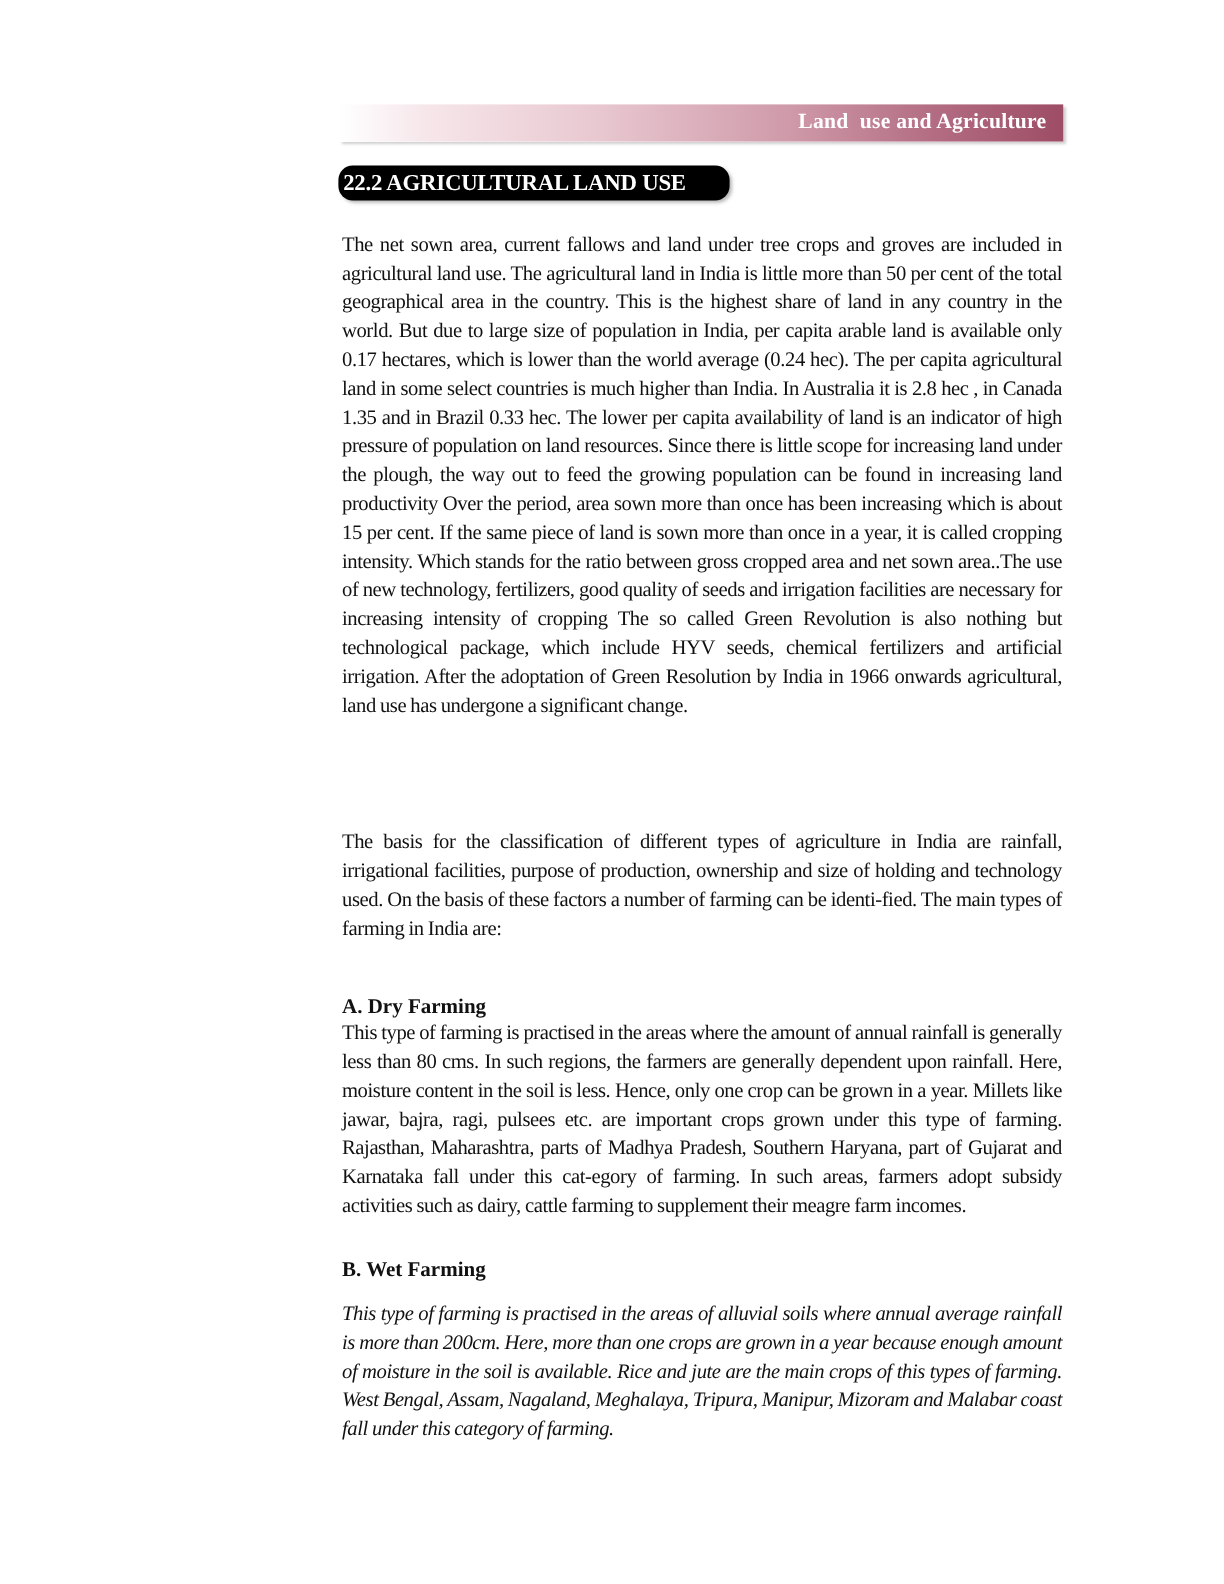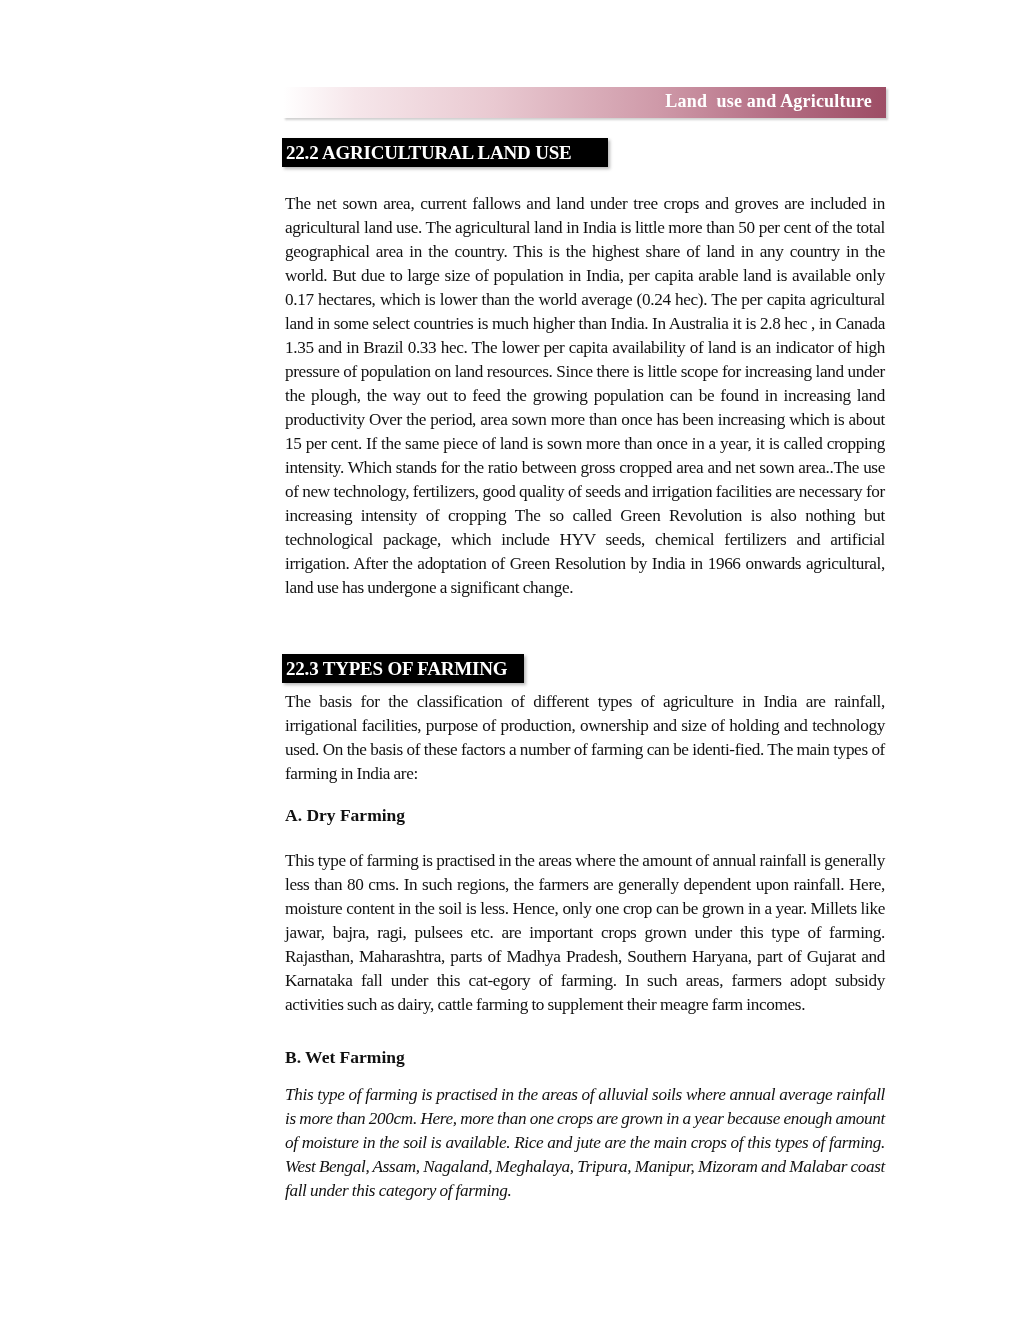--- a/index.html
+++ b/index.html
@@ -49,20 +49,21 @@
     background: #000000;
     color: #ffffff;
     font-family: "Liberation Serif", "DejaVu Serif", serif;
     font-weight: bold;
     font-size: 19px;
     line-height: 29px;
     padding: 0 6px 0 4px;
     box-shadow: 2px 2px 3px rgba(100,100,100,0.45);
     white-space: nowrap;
     letter-spacing: -0.2px;
+    border-radius: 12px;
   }
   #heading-1 { top: 138px; width: 316px; }
   #heading-2 { top: 654px; width: 232px; }
 
   .para {
     position: absolute;
     left: 285px;
     width: 600px;
     margin: 0;
     font-size: 17.2px;
@@ -79,37 +80,36 @@
 
   .subheading {
     position: absolute;
     left: 285px;
     font-family: "Liberation Serif", "DejaVu Serif", serif;
     font-weight: bold;
     font-size: 17.5px;
     line-height: 24px;
     margin: 0;
   }
-  #subheading-a { top: 803px; text-align: right; }
+  #subheading-a { top: 826px; text-align: right; }
   #subheading-b { top: 1045px; text-align: right; }
 </style>
 </head>
 <body>
 
 <div class="page">
 
   <div class="header-bar">
     <span class="header-title">Land  use and Agriculture</span>
   </div>
 
   <div class="section-heading" id="heading-1">22.2 AGRICULTURAL LAND USE</div>
 
   <p class="para" id="para-1">The net sown area, current fallows and land under tree crops and groves are included in agricultural land use.  The agricultural land in India is little more than 50 per cent of the total geographical area in the country.  This is the highest share of land in any country in the world. But due to large size of population in India, per capita arable land is available only 0.17 hectares, which is lower than the world average (0.24 hec).  The per capita agricultural land in some select countries is much higher than India. In Australia it is 2.8 hec , in Canada 1.35 and in Brazil 0.33 hec. The lower per capita availability of land is an indicator of high pressure of population on land resources.  Since there is little scope for increasing land under the plough, the way out to feed the growing population can be found in increasing land productivity  Over the period, area sown more than once has been increasing which is about 15 per cent. If the same piece of land is sown more than once in a year, it is called cropping intensity. Which stands for the ratio between gross cropped area and net sown area..The use of new technology, fertilizers, good quality of seeds and irrigation facilities are necessary  for increasing intensity of cropping  The so called Green Revolution is also nothing but technological package, which include HYV seeds, chemical fertilizers and artificial irrigation. After the adoptation of Green Resolution by India in 1966 onwards agricultural, land use has undergone a significant change.</p>
 
-  <div class="section-heading" id="heading-2">22.3 TYPES OF FARMING</div>
 
   <p class="para" id="para-2">The basis for the classification of different types of agriculture in India are rainfall, irrigational facilities, purpose of production, ownership and size of holding and technology used. On the basis of these factors a number of farming can be identi-fied.  The main types of farming in India are:</p>
 
   <h3 class="subheading" id="subheading-a">A. Dry Farming</h3>
 
   <p class="para" id="para-3">This type of farming is practised in the areas where the amount of annual rainfall is generally less than 80 cms. In such regions, the farmers are generally dependent upon rainfall. Here, moisture content in the soil is less. Hence, only one crop can be grown in a year. Millets like jawar, bajra, ragi, pulsees etc. are important crops grown under this type of farming. Rajasthan, Maharashtra, parts of Madhya Pradesh, Southern Haryana, part of Gujarat and Karnataka fall under this cat-egory of farming. In such areas, farmers adopt subsidy activities such as dairy, cattle farming to supplement their meagre farm incomes.</p>
 
   <h3 class="subheading" id="subheading-b">B. Wet Farming</h3>
 
   <p class="para" id="para-4">This type of farming is practised in the areas of alluvial soils where annual average rainfall is more than 200cm. Here, more than one crops are grown in a year because  enough amount of moisture in the soil is available. Rice and jute are the main crops of this types of farming. West Bengal, Assam, Nagaland, Meghalaya, Tripura, Manipur, Mizoram and Malabar coast fall under this category of farming.</p>

